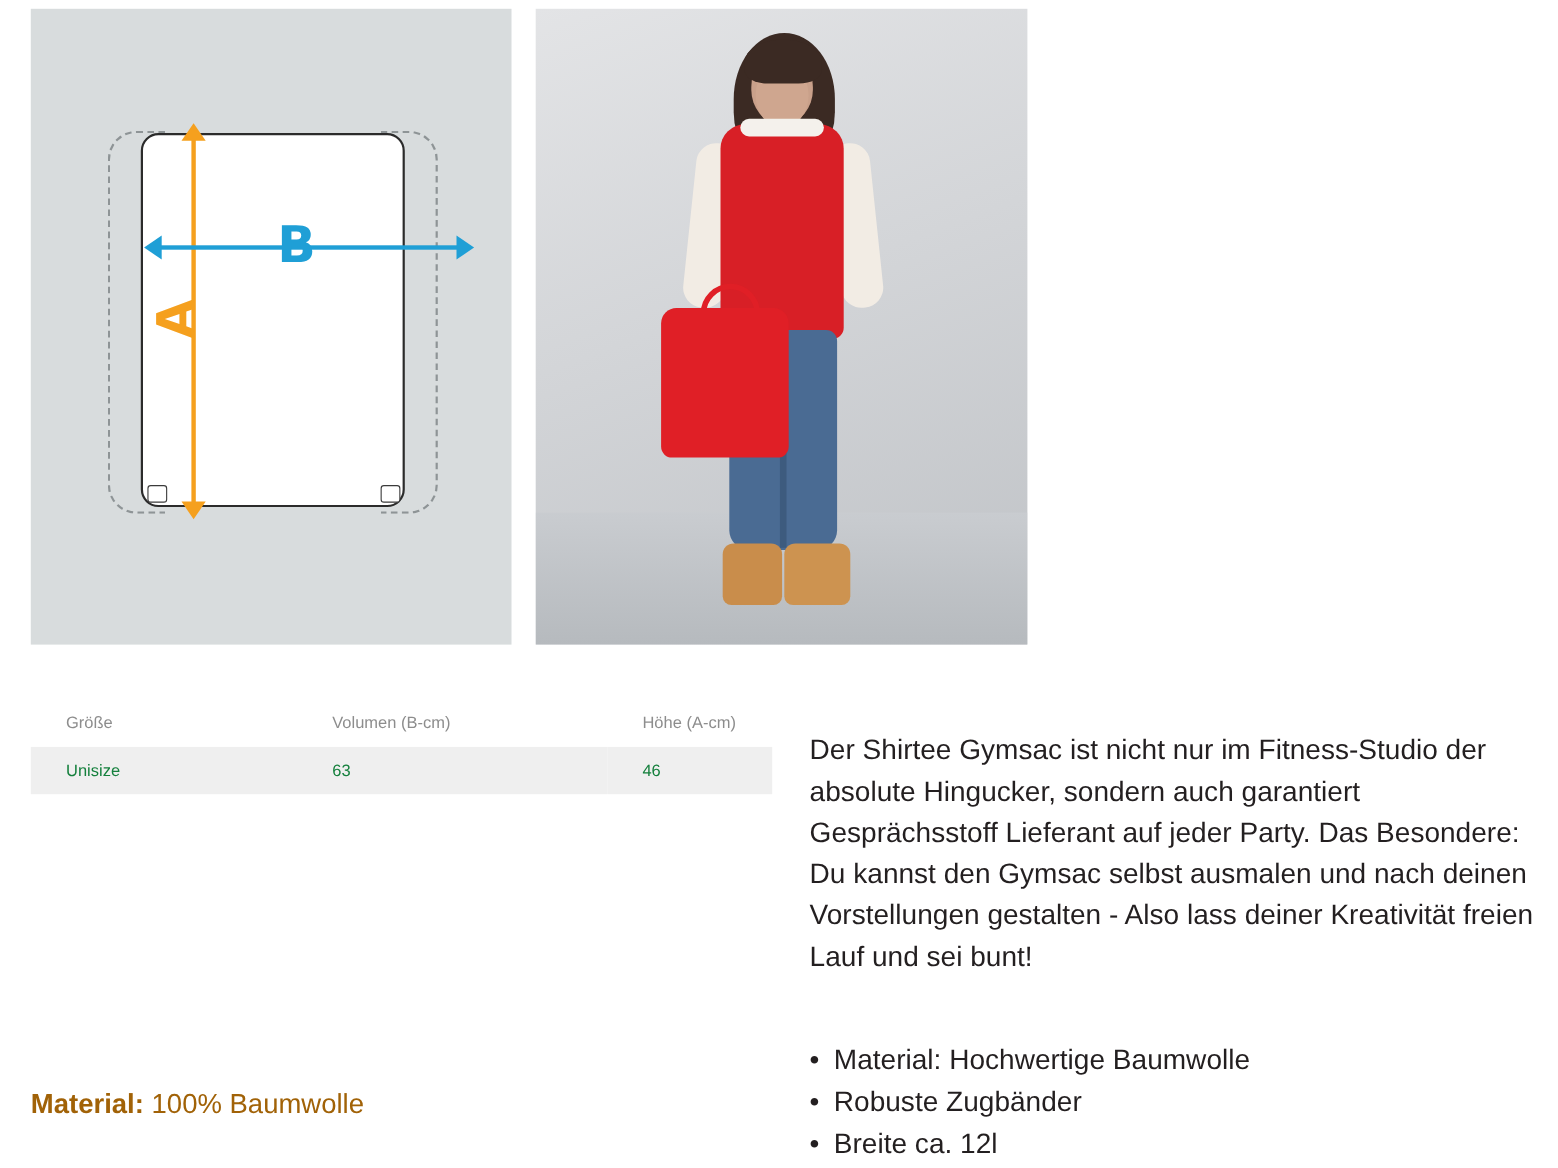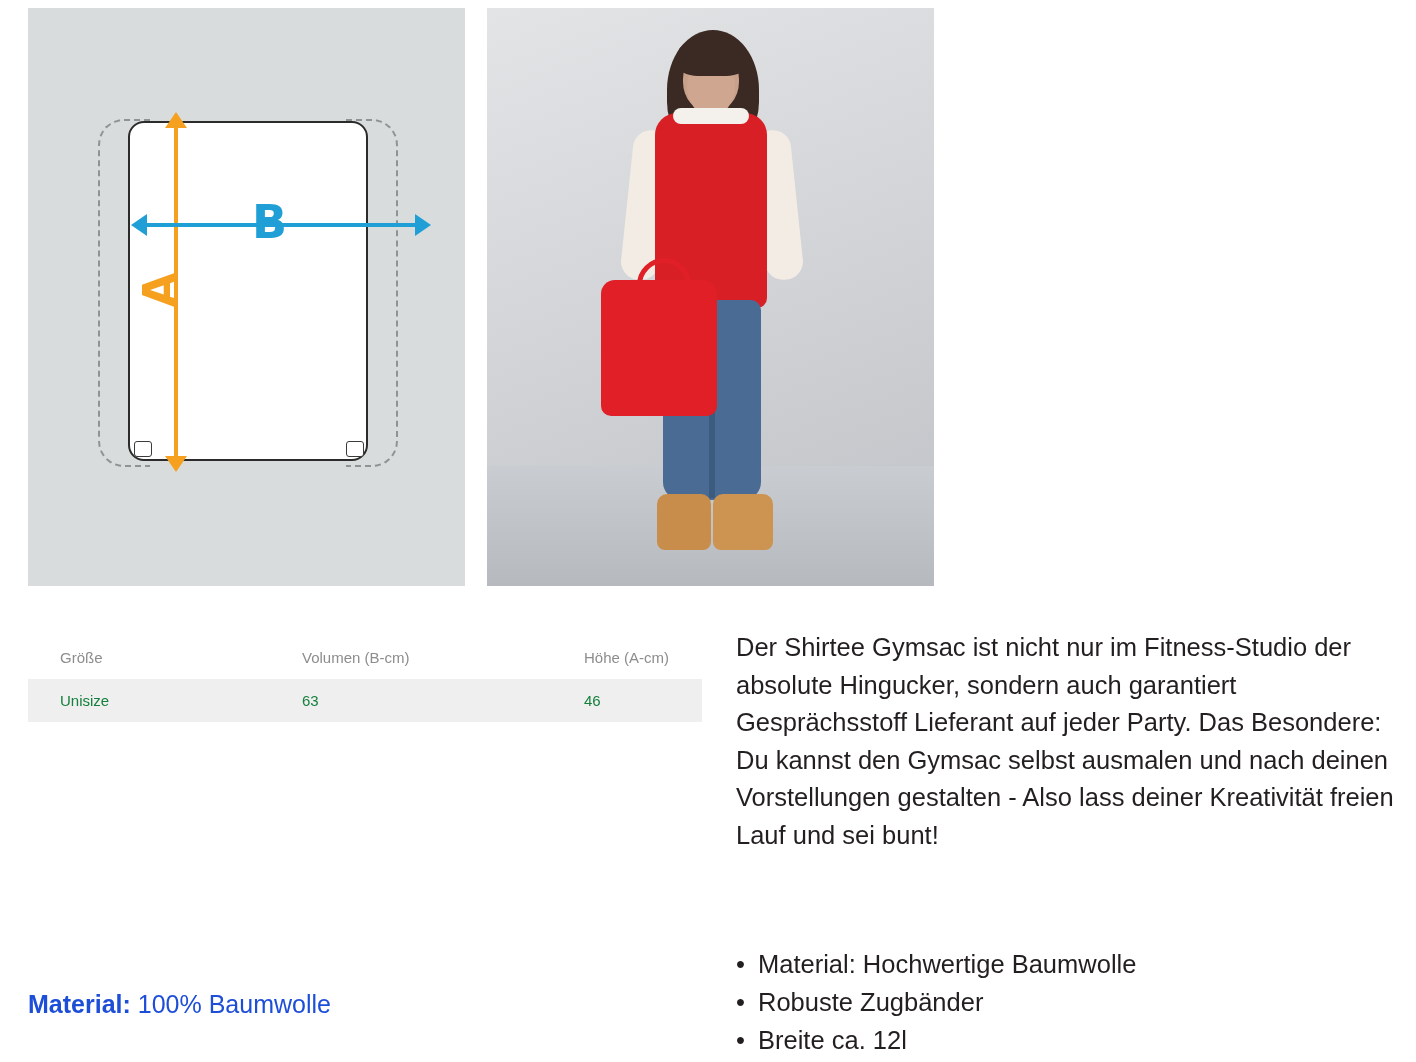--- a/index.html
+++ b/index.html
@@ -285,29 +285,29 @@
   .col-1 { width: 210px; }
   .col-2 { width: 250px; }
 
   
   .specs {
     position: absolute;
     left: 28px;
     top: 985px;
     font-size: 25px;
     line-height: 38px;
-    color: #1d4ed8;
+    color: #a16207;
   }
   .specs b { font-weight: bold; }
 
   
   .desc {
     position: absolute;
     left: 736px;
-    top: 629px;
+    top: 664px;
     width: 664px;
     font-size: 25.5px;
     line-height: 37.5px;
     color: #231f20;
   }
   .bullets {
     position: absolute;
     left: 736px;
     top: 945px;
     width: 664px;

